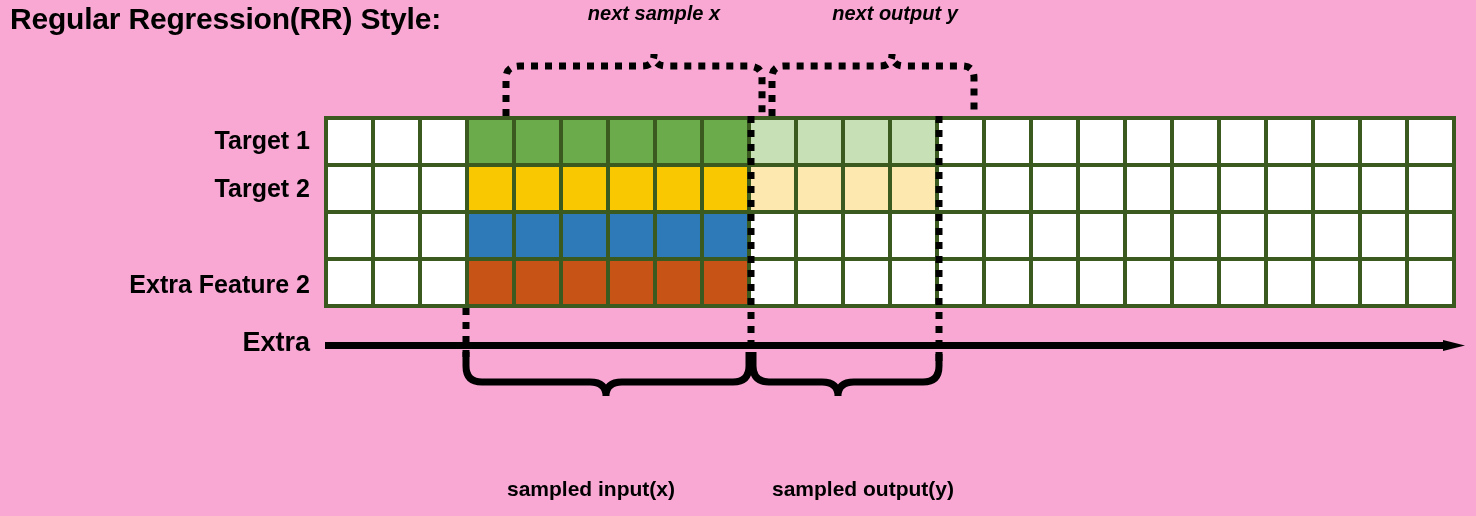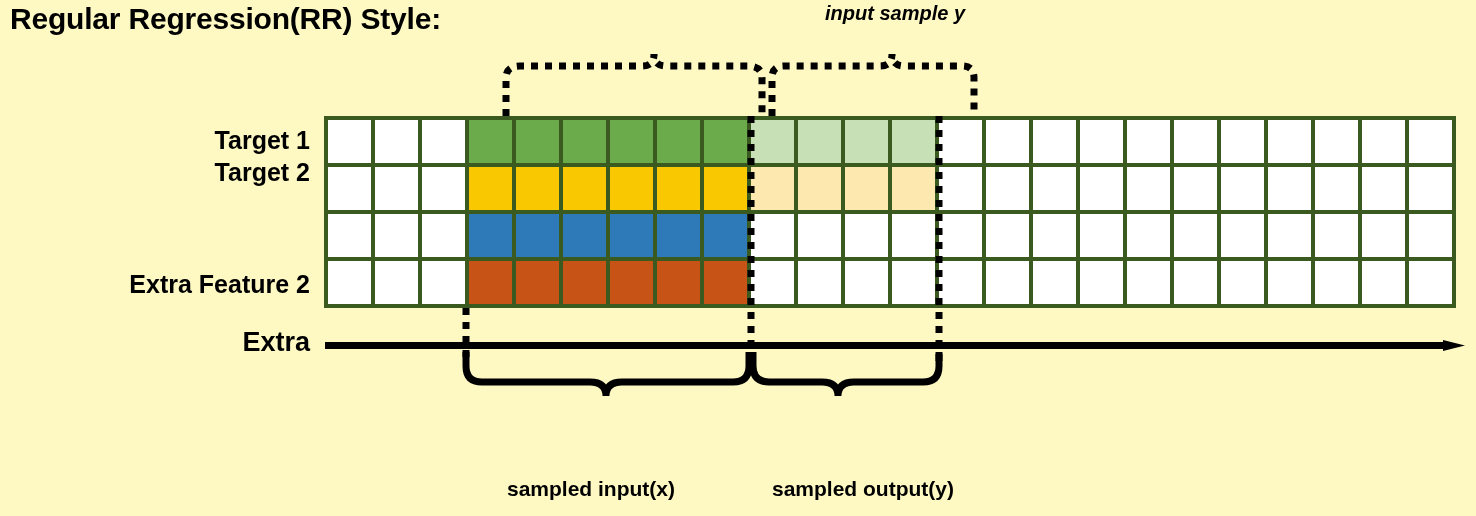--- a/index.html
+++ b/index.html
@@ -4,21 +4,21 @@
 <style>
   html, body {
     margin: 0;
     padding: 0;
     background: #ffffff;
   }
   #root {
     position: relative;
     width: 1476px;
     height: 516px;
-    background: #fef9c3;
+    background: #f9a8d4;
     font-family: "Liberation Sans", sans-serif;
     overflow: hidden;
   }
   #page-title {
     position: absolute;
     left: 10px;
     top: 2px;
     font-size: 30px;
     font-weight: 700;
     color: #000000;
@@ -116,32 +116,33 @@
   #caption-input { left: 507px; top: 421px; }
   #caption-output { left: 772px; top: 421px; }
 </style>
 </head>
 <body>
 
 <div id="root">
 
   <div id="page-title">Regular Regression(RR) Style:</div>
 
-  <div class="brace-label" id="label-next-y">input sample y</div>
+  <div class="brace-label" id="label-next-x">next sample x</div>
+  <div class="brace-label" id="label-next-y">next output y</div>
 
   <svg class="brace-svg" id="brace-top" width="520" height="90">
     <g fill="none" stroke="#000000" stroke-width="7" stroke-linecap="butt" stroke-dasharray="7,7">
       <path d="M16,88 L16,50 Q16,38 30,38 L152,38 Q164,38 164,26 Q164,38 176,38 L258,38 Q272,38 272,50 L272,88"></path>
       <path d="M282,88 L282,50 Q282,38 294,38 L390,38 Q402,38 402,26 Q402,38 414,38 L472,38 Q484,38 484,50 L484,88"></path>
     </g>
   </svg>
 
   <div id="row-labels">
     <div class="row-label" style="top:0px">Target 1</div>
-    <div class="row-label" style="top:32px">Target 2</div>
+    <div class="row-label" style="top:48px">Target 2</div>
     <div class="row-label" style="top:144px">Extra Feature 2</div>
   </div>
 
   <div id="grid" style="background: rgb(58, 90, 31);">
       <div class="grid-row">
         <div class="cell" style="background: rgb(255, 255, 255);"></div>
         <div class="cell" style="background: rgb(255, 255, 255);"></div>
         <div class="cell" style="background: rgb(255, 255, 255);"></div>
         <div class="cell" style="background: rgb(108, 171, 76);"></div>
         <div class="cell" style="background: rgb(108, 171, 76);"></div>

